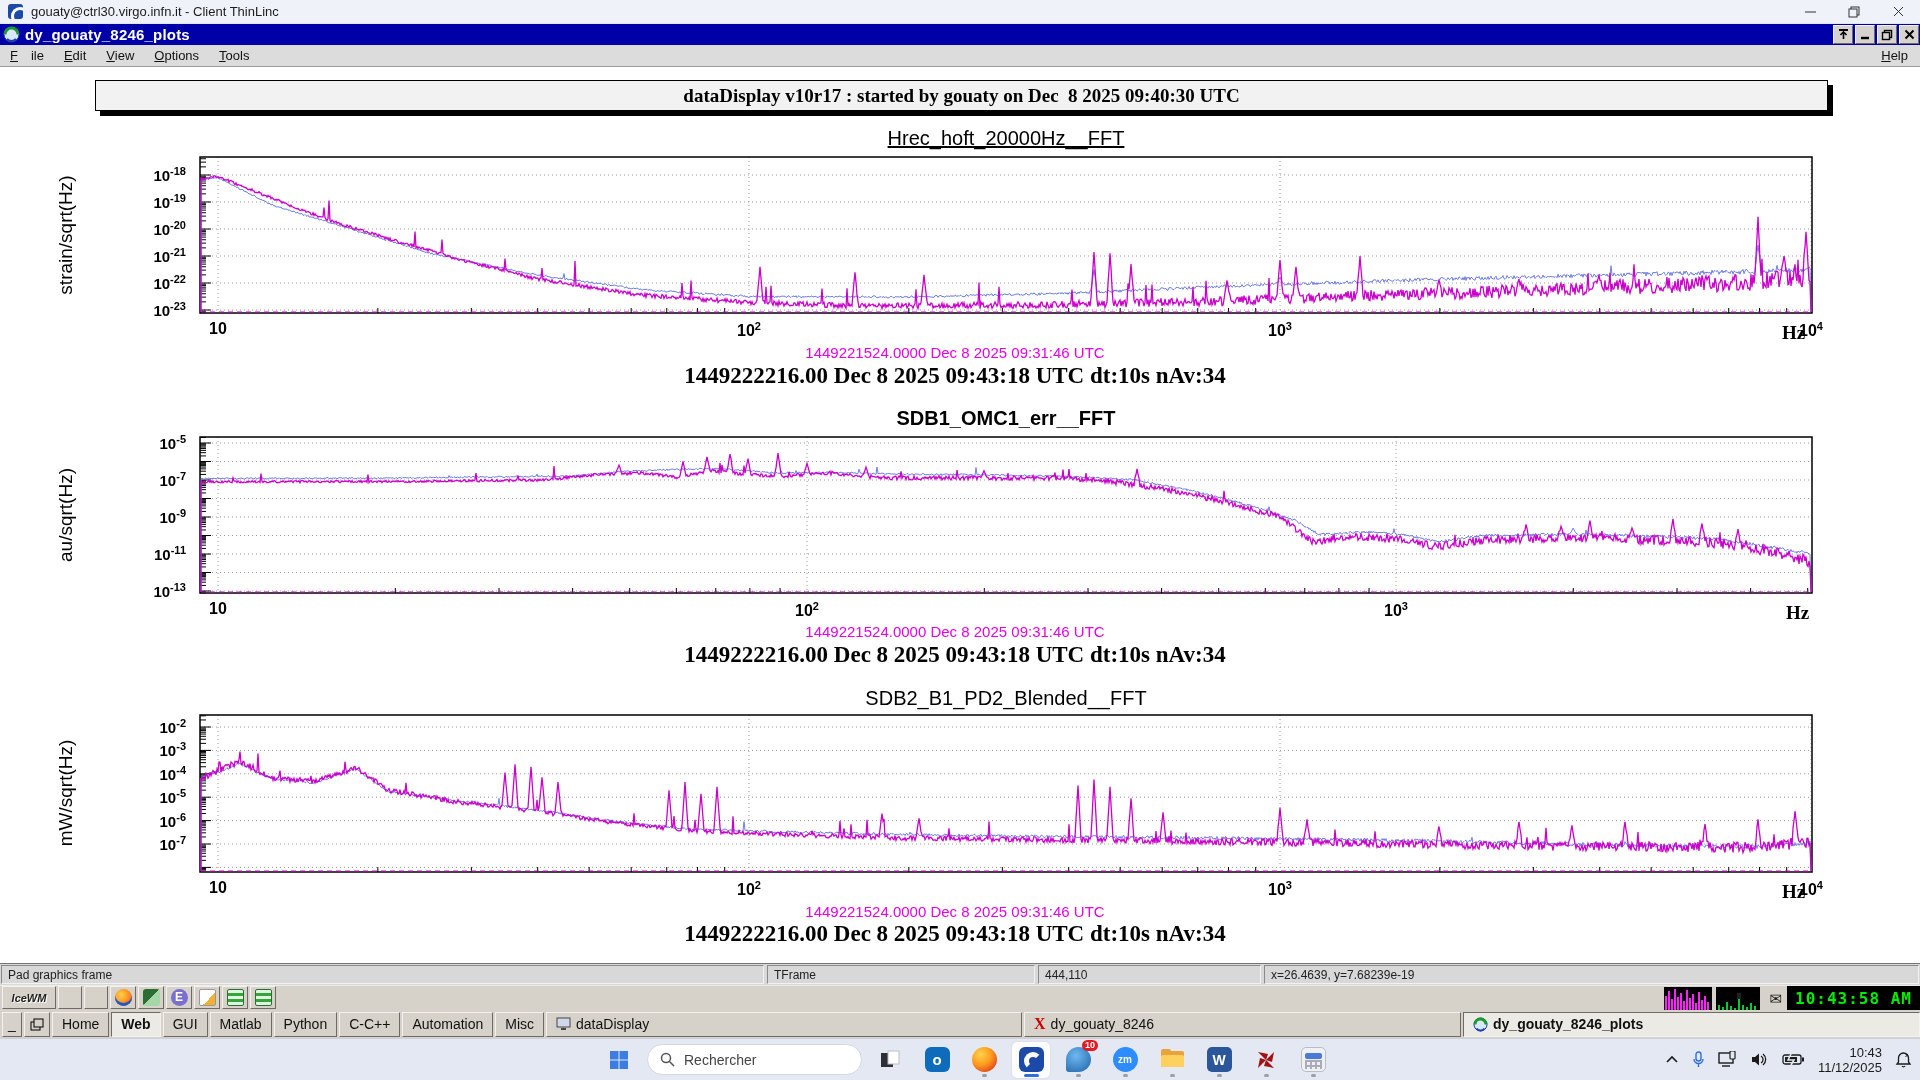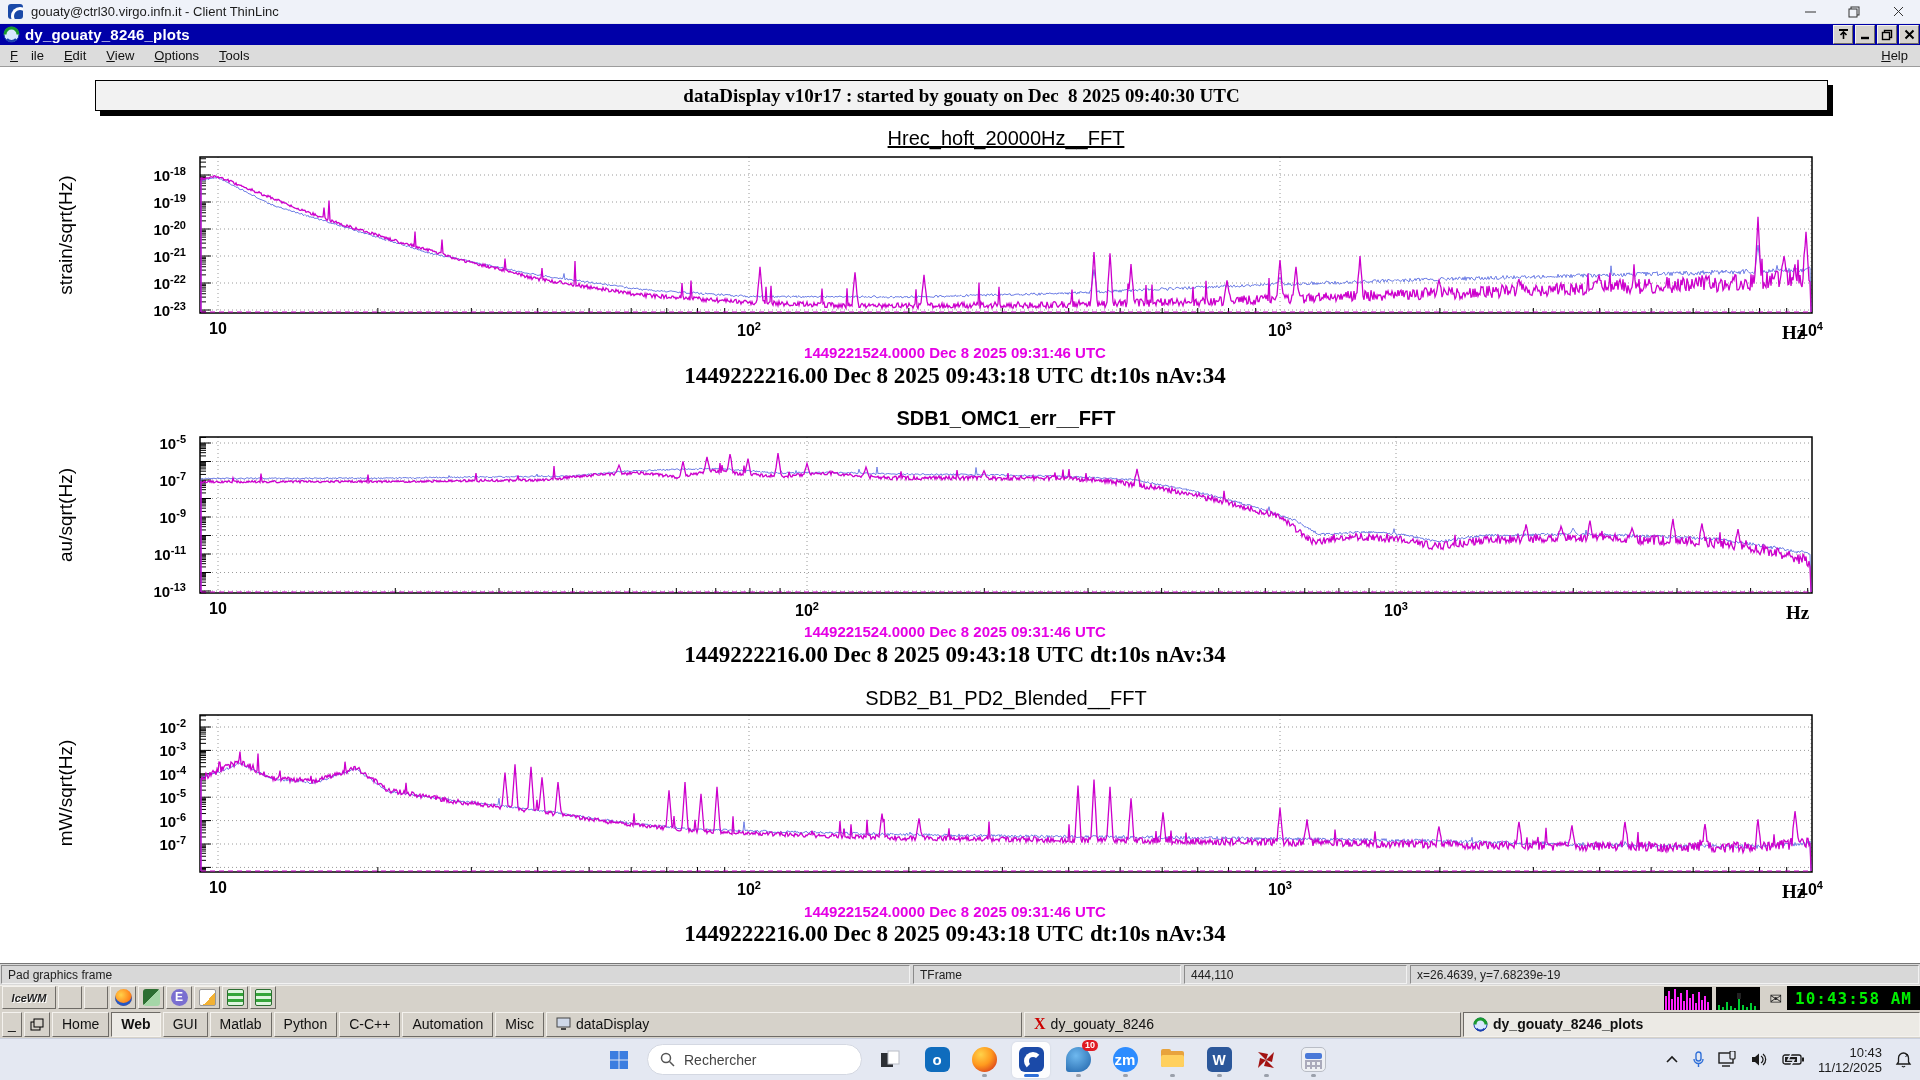--- a/index.html
+++ b/index.html
@@ -26,21 +26,21 @@
   .mn u { text-decoration:underline; }
   #menu-help { margin-left:auto; padding-right:12px;text-align:right; }
   .menu-item u, #menu-help u { text-decoration:underline; }
 
   
   #canvas { position:absolute; left:0; top:67px; width:1920px; height:896px; background:#fff; }
   #banner { position:absolute; left:95px; top:80px; width:1733px; height:31px; background:#f2f2f2; border:1px solid #000; box-shadow:5px 5px 0 #000; display:flex; align-items:center; justify-content:center; font-family:"Liberation Serif",serif; font-weight:bold; font-size:19px; white-space:pre; }
   #chart-layer { position:absolute; left:0; top:0; width:1920px; height:1080px; pointer-events:none; }
   .plot-title { position:absolute; width:600px; text-align:center; transform:translateX(-50%); font-size:20px; color:#000; }
   .ylab { position:absolute; transform:translate(-50%,-50%) rotate(-90deg); font-size:19px; white-space:nowrap; color:#000; }
-  .ts-magenta { position:absolute; left:0; width:1910px; text-align:center; color:#e500e5; font-weight:bold; font-size:15px; }
+  .ts-magenta { position:absolute; left:0; width:1910px; text-align:center; color:#e500e5; font-weight:normal; font-size:15px; }
   .ts-bold { position:absolute; left:0; width:1910px; text-align:center; color:#000; font-family:"Liberation Serif",serif; font-weight:bold; font-size:23px; }
   .tick-y { position:absolute; text-align:right; width:70px; font-weight:bold; font-size:15px; color:#000; }
   .tick-x { position:absolute; transform:translateX(-50%); font-weight:bold; font-size:16px; color:#000; }
   .tick-y sup,.tick-x sup { font-size:11px; }
   .hz-label { position:absolute; font-family:"Liberation Serif",serif; font-weight:bold; font-size:19px; color:#000; }
 
   
   #statusbar { position:absolute; left:0; top:963px; width:1920px; height:22px; background:#d8d8d8; display:flex; gap:3px; padding:1px 1px; border-top:1px solid #777; }
   .status-cell { border:1px solid; border-color:#8a8a8a #f2f2f2 #f2f2f2 #8a8a8a; font-size:12px; color:#222; display:flex; align-items:center; padding-left:6px; background:#d8d8d8; white-space:nowrap; overflow:hidden; }
 
@@ -467,21 +467,21 @@
         <line x1="200" y1="727" x2="211" y2="727" stroke="#000"></line>
         <line x1="200" y1="719.9558981014628" x2="206" y2="719.9558981014628" stroke="#000"></line>
         <line x1="200" y1="715.8353626395599" x2="206" y2="715.8353626395599" stroke="#000"></line>
         <line x1="201" y1="871" x2="1811" y2="871" stroke="#cc00cc" stroke-width="1.1" stroke-dasharray="5,4"></line>
         <path d="M201 871L201 778.0L202 777.0L203 777.3L204 776.6L205 776.3L206 776.8L207 774.9L208 775.4L209 773.9L210 775.1L211 774.0L212 773.2L213 774.1L214 773.0L215 773.5L216 772.1L217 772.9L218 771.6L219 772.7L220 772.4L221 770.8L222 770.5L223 770.0L224 770.7L225 769.9L226 768.6L227 767.6L228 769.4L229 768.8L230 767.4L231 766.9L232 767.2L233 765.4L234 766.5L235 766.0L236 764.4L237 763.7L238 762.9L239 762.4L240 764.0L241 764.2L242 763.9L243 764.9L244 765.1L245 765.8L246 767.5L247 767.1L248 766.4L249 767.8L250 767.6L251 769.1L252 770.3L253 769.0L254 769.9L255 770.5L256 770.4L257 772.4L258 773.0L259 772.0L260 772.5L261 772.6L262 774.8L263 774.0L264 776.2L265 775.5L266 775.0L267 775.8L268 777.7L269 777.5L270 777.7L271 778.5L272 778.6L273 778.9L274 779.9L275 779.0L276 778.7L277 779.5L278 780.2L279 779.7L280 779.7L281 780.2L282 778.7L283 780.4L284 780.9L285 780.6L286 779.4L287 781.1L288 779.5L289 780.4L290 779.5L291 779.8L292 781.6L293 780.5L294 780.2L295 780.8L296 781.5L297 781.0L298 782.2L299 781.0L300 780.5L301 780.9L302 781.1L303 782.0L304 781.3L305 782.7L306 782.5L307 781.5L308 782.0L309 783.0L310 783.9L311 783.1L312 781.9L313 782.9L314 783.2L315 782.5L316 782.9L317 781.1L318 781.0L319 780.4L320 782.0L321 781.6L322 779.3L323 779.4L324 779.5L325 778.9L326 779.7L327 779.8L328 778.7L329 778.3L330 777.3L331 777.7L332 775.9L333 777.4L334 775.9L335 775.0L336 775.9L337 774.5L338 774.2L339 774.5L340 774.4L341 774.0L342 774.4L343 773.6L344 772.5L345 771.9L346 773.4L347 773.2L348 771.8L349 771.4L350 771.1L351 769.9L352 769.6L353 770.1L354 768.7L355 769.5L356 770.1L357 768.9L358 769.9L359 770.8L360 771.2L361 773.7L362 773.1L363 773.6L364 775.2L365 776.5L366 775.3L367 775.9L368 778.1L369 777.1L370 777.9L371 778.7L372 780.2L373 781.7L374 780.7L375 782.3L376 783.8L377 783.9L378 783.9L379 784.7L380 785.5L381 787.4L382 787.3L383 788.6L384 788.5L385 790.0L386 789.2L387 789.7L388 791.2L389 792.3L390 792.3L391 792.3L392 792.2L393 793.0L394 791.0L395 792.5L396 792.8L397 792.3L398 793.4L399 792.4L400 792.1L401 793.3L402 793.7L403 792.7L404 793.4L405 794.1L406 794.4L407 792.7L408 793.8L409 795.0L410 795.1L411 795.1L412 793.9L413 795.6L414 795.2L415 795.4L416 794.9L417 794.5L418 796.6L419 796.2L420 796.6L421 796.7L422 797.1L423 797.0L424 795.4L425 796.9L426 795.9L427 796.6L428 797.1L429 796.1L430 797.9L431 798.1L432 797.2L433 796.7L434 798.7L435 798.0L436 798.9L437 797.7L438 797.3L439 797.5L440 798.5L441 799.7L442 797.7L443 798.7L444 798.7L445 799.2L446 798.9L447 799.4L448 798.4L449 800.7L450 799.2L451 800.3L452 800.3L453 800.7L454 800.7L455 800.3L456 801.7L457 801.6L458 801.5L459 801.9L460 800.5L461 801.9L462 801.2L463 801.6L464 801.0L465 802.8L466 802.2L467 801.2L468 801.3L469 802.0L470 802.6L471 801.8L472 802.3L473 801.7L474 801.8L475 802.0L476 804.0L477 802.4L478 804.2L479 803.2L480 804.3L481 802.9L482 803.6L483 803.5L484 803.9L485 803.5L486 803.4L487 805.1L488 804.8L489 804.3L490 805.0L491 804.6L492 803.7L493 804.7L494 805.5L495 804.3L496 804.5L497 805.2L498 804.7L499 798.3L500 806.5L501 806.3L502 806.4L503 805.2L504 806.2L505 806.3L506 805.3L507 807.5L508 807.1L509 805.7L510 807.9L511 806.9L512 807.8L513 807.9L514 807.7L515 806.7L516 808.2L517 806.8L518 807.4L519 806.8L520 809.2L521 808.3L522 809.6L523 807.7L524 808.8L525 808.3L526 809.0L527 808.0L528 809.2L529 810.1L530 809.2L531 809.6L532 808.9L533 810.6L534 809.6L535 810.8L536 809.3L537 810.6L538 810.0L539 810.9L540 811.4L541 810.3L542 811.5L543 810.7L544 810.5L545 811.7L546 811.9L547 811.5L548 811.8L549 812.9L550 810.9L551 811.7L552 812.1L553 811.6L554 811.6L555 812.5L556 813.0L557 812.1L558 812.2L559 814.0L560 812.5L561 814.3L562 813.2L563 813.9L564 814.8L565 814.1L566 813.6L567 814.4L568 815.1L569 815.9L570 814.0L571 815.4L572 816.0L573 816.6L574 815.4L575 815.4L576 815.6L577 816.9L578 816.6L579 816.1L580 815.3L581 815.8L582 817.0L583 815.8L584 817.4L585 817.2L586 818.4L587 818.2L588 816.7L589 816.8L590 817.5L591 817.6L592 819.2L593 818.1L594 819.3L595 819.8L596 819.3L597 818.8L598 818.3L599 819.6L600 820.1L601 820.6L602 820.7L603 819.6L604 820.5L605 820.4L606 821.4L607 819.2L608 819.5L609 820.0L610 820.5L611 820.7L612 820.3L613 820.3L614 822.1L615 822.3L616 821.9L617 822.1L618 822.9L619 821.2L620 821.9L621 821.1L622 822.2L623 821.4L624 823.3L625 822.6L626 821.5L627 823.2L628 823.4L629 823.3L630 822.2L631 823.4L632 823.2L633 824.1L634 823.5L635 824.8L636 824.5L637 823.8L638 823.8L639 823.1L640 824.6L641 824.3L642 824.6L643 823.7L644 824.4L645 824.1L646 824.3L647 824.3L648 824.3L649 825.9L650 824.5L651 824.9L652 826.1L653 826.2L654 825.7L655 826.3L656 826.5L657 826.1L658 826.3L659 826.9L660 825.0L661 825.8L662 827.2L663 825.6L664 826.1L665 825.3L666 826.3L667 827.9L668 826.4L669 828.1L670 826.7L671 826.5L672 826.9L673 827.5L674 828.6L675 827.4L676 826.7L677 828.3L678 828.8L679 828.2L680 829.0L681 828.6L682 827.0L683 828.7L684 827.4L685 828.7L686 829.7L687 828.9L688 828.7L689 827.8L690 829.1L691 830.1L692 830.4L693 828.9L694 830.2L695 829.6L696 829.0L697 829.1L698 828.8L699 829.4L700 828.8L701 829.1L702 829.0L703 830.2L704 830.0L705 830.8L706 829.9L707 829.1L708 829.1L709 829.8L710 830.3L711 829.3L712 830.9L713 829.2L714 829.3L715 830.7L716 829.0L717 830.0L718 829.7L719 829.0L720 831.1L721 830.2L722 831.1L723 829.3L724 829.2L725 829.1L726 829.3L727 829.6L728 830.7L729 830.2L730 830.0L731 829.7L732 830.4L733 831.6L734 829.8L735 830.3L736 831.3L737 830.7L738 831.4L739 829.8L740 831.0L741 830.6L742 831.6L743 830.9L744 821.7L745 830.4L746 830.4L747 830.1L748 830.3L749 831.3L750 830.0L751 830.7L752 830.6L753 830.9L754 832.1L755 830.7L756 832.2L757 830.2L758 831.0L759 832.2L760 832.4L761 830.7L762 831.2L763 830.7L764 830.0L765 830.6L766 830.2L767 832.2L768 832.2L769 831.8L770 831.4L771 832.6L772 831.6L773 832.7L774 832.6L775 832.0L776 832.7L777 832.9L778 831.6L779 832.9L780 832.0L781 831.4L782 833.0L783 832.2L784 832.8L785 832.2L786 833.1L787 830.8L788 831.1L789 831.5L790 831.7L791 832.3L792 830.9L793 832.0L794 832.1L795 830.8L796 832.2L797 832.0L798 831.9L799 833.1L800 833.0L801 832.4L802 833.0L803 833.3L804 832.1L805 832.2L806 831.1L807 832.0L808 833.2L809 833.3L810 831.9L811 831.4L812 831.8L813 832.3L814 831.8L815 831.3L816 832.5L817 833.2L818 832.3L819 833.0L820 831.9L821 831.7L822 833.3L823 832.5L824 833.8L825 833.6L826 832.0L827 833.1L828 832.3L829 833.2L830 831.7L831 832.9L832 832.1L833 834.2L834 834.2L835 833.3L836 832.5L837 832.0L838 832.9L839 832.3L840 833.4L841 832.0L842 832.6L843 833.9L844 828.9L845 832.7L846 832.7L847 832.0L848 834.3L849 834.1L850 834.7L851 834.6L852 834.6L853 832.2L854 832.7L855 832.4L856 833.1L857 832.2L858 833.2L859 834.5L860 834.9L861 833.3L862 834.5L863 834.2L864 833.8L865 834.3L866 833.9L867 833.3L868 835.1L869 832.8L870 835.0L871 833.8L872 834.9L873 832.9L874 832.5L875 834.7L876 833.7L877 834.8L878 833.7L879 834.1L880 835.1L881 834.8L882 833.1L883 833.5L884 834.9L885 834.3L886 833.6L887 834.8L888 833.3L889 835.6L890 833.6L891 833.2L892 834.3L893 833.4L894 834.4L895 835.0L896 834.0L897 834.8L898 834.8L899 834.9L900 833.5L901 834.1L902 835.4L903 834.4L904 833.9L905 835.7L906 833.8L907 833.3L908 835.4L909 834.4L910 832.1L911 834.1L912 833.4L913 835.1L914 835.3L915 834.6L916 834.7L917 833.4L918 833.5L919 835.4L920 835.2L921 835.3L922 836.1L923 835.5L924 833.7L925 834.5L926 834.1L927 834.0L928 836.0L929 833.6L930 835.5L931 834.2L932 835.1L933 835.3L934 835.4L935 834.2L936 835.7L937 834.9L938 834.7L939 835.2L940 836.4L941 836.4L942 835.7L943 836.2L944 834.3L945 834.0L946 834.8L947 834.2L948 836.0L949 835.3L950 836.3L951 834.5L952 836.6L953 835.0L954 835.9L955 835.1L956 836.2L957 836.3L958 836.1L959 833.9L960 836.4L961 835.7L962 835.0L963 836.5L964 835.4L965 836.1L966 836.2L967 834.4L968 834.4L969 836.3L970 836.0L971 835.1L972 835.4L973 835.3L974 834.3L975 834.4L976 835.6L977 837.0L978 835.4L979 835.9L980 834.7L981 834.2L982 836.7L983 835.8L984 835.2L985 835.3L986 835.8L987 835.6L988 834.4L989 835.7L990 836.7L991 835.3L992 834.5L993 836.5L994 834.7L995 836.0L996 836.2L997 834.9L998 835.5L999 834.4L1000 836.8L1001 834.6L1002 835.4L1003 837.0L1004 835.3L1005 835.1L1006 837.0L1007 836.3L1008 836.0L1009 835.7L1010 837.4L1011 835.9L1012 835.1L1013 836.4L1014 837.5L1015 835.1L1016 836.5L1017 836.8L1018 836.9L1019 837.1L1020 835.2L1021 835.3L1022 837.4L1023 836.4L1024 837.0L1025 836.3L1026 834.8L1027 836.9L1028 835.2L1029 837.5L1030 836.6L1031 835.4L1032 834.9L1033 836.1L1034 836.2L1035 834.8L1036 835.8L1037 835.6L1038 837.1L1039 836.8L1040 837.6L1041 835.4L1042 835.2L1043 836.2L1044 837.7L1045 837.7L1046 836.4L1047 835.2L1048 837.8L1049 835.6L1050 837.5L1051 836.4L1052 835.5L1053 836.7L1054 836.8L1055 836.3L1056 835.5L1057 835.8L1058 835.9L1059 837.1L1060 836.1L1061 836.0L1062 837.9L1063 837.9L1064 835.4L1065 835.2L1066 836.9L1067 837.7L1068 837.8L1069 835.0L1070 837.0L1071 836.5L1072 835.1L1073 837.5L1074 836.4L1075 835.8L1076 837.3L1077 837.4L1078 837.6L1079 837.1L1080 837.4L1081 836.4L1082 837.3L1083 837.8L1084 837.1L1085 837.1L1086 835.4L1087 837.4L1088 835.7L1089 838.2L1090 838.2L1091 837.4L1092 836.1L1093 836.0L1094 835.3L1095 836.2L1096 835.6L1097 837.3L1098 837.3L1099 837.2L1100 835.7L1101 836.8L1102 835.6L1103 837.6L1104 838.0L1105 836.3L1106 835.8L1107 835.7L1108 835.6L1109 837.3L1110 837.2L1111 835.9L1112 836.9L1113 836.9L1114 837.7L1115 836.9L1116 835.5L1117 838.3L1118 838.2L1119 836.4L1120 838.4L1121 836.4L1122 838.2L1123 835.8L1124 835.5L1125 838.4L1126 837.6L1127 837.9L1128 837.3L1129 838.4L1130 838.4L1131 836.0L1132 837.6L1133 835.7L1134 836.2L1135 837.4L1136 837.5L1137 837.5L1138 838.5L1139 838.2L1140 837.3L1141 837.8L1142 836.7L1143 837.2L1144 837.6L1145 838.1L1146 837.0L1147 836.1L1148 835.8L1149 838.3L1150 836.3L1151 837.1L1152 835.8L1153 838.6L1154 838.6L1155 838.9L1156 836.9L1157 837.9L1158 838.4L1159 835.9L1160 836.5L1161 838.4L1162 838.6L1163 838.8L1164 837.8L1165 838.4L1166 838.5L1167 836.7L1168 839.0L1169 837.3L1170 837.2L1171 838.1L1172 836.3L1173 838.3L1174 838.7L1175 838.3L1176 836.1L1177 836.0L1178 837.8L1179 837.8L1180 839.1L1181 836.3L1182 838.6L1183 839.1L1184 836.3L1185 837.6L1186 839.3L1187 837.7L1188 838.5L1189 836.2L1190 839.1L1191 838.7L1192 837.7L1193 837.5L1194 838.7L1195 837.1L1196 839.4L1197 837.9L1198 837.1L1199 839.2L1200 838.3L1201 837.3L1202 837.4L1203 839.1L1204 838.1L1205 836.6L1206 838.1L1207 837.1L1208 838.1L1209 836.5L1210 837.1L1211 836.7L1212 836.8L1213 839.0L1214 838.7L1215 838.4L1216 839.0L1217 836.4L1218 839.2L1219 839.3L1220 839.2L1221 839.6L1222 838.9L1223 836.8L1224 839.1L1225 837.0L1226 836.8L1227 838.1L1228 838.5L1229 838.6L1230 838.1L1231 839.4L1232 837.4L1233 836.9L1234 837.4L1235 837.0L1236 839.3L1237 839.1L1238 836.7L1239 837.2L1240 839.5L1241 837.7L1242 837.1L1243 837.1L1244 838.3L1245 839.9L1246 837.8L1247 837.5L1248 837.6L1249 839.0L1250 838.7L1251 837.5L1252 837.3L1253 839.8L1254 839.6L1255 837.7L1256 839.9L1257 837.4L1258 840.0L1259 837.4L1260 838.9L1261 837.7L1262 840.2L1263 838.1L1264 839.6L1265 837.6L1266 838.4L1267 838.5L1268 839.8L1269 838.0L1270 839.2L1271 837.2L1272 840.1L1273 838.9L1274 837.3L1275 838.5L1276 840.4L1277 838.6L1278 839.3L1279 837.9L1280 837.8L1281 837.8L1282 839.0L1283 840.4L1284 838.4L1285 839.7L1286 837.2L1287 838.7L1288 839.5L1289 837.5L1290 838.4L1291 838.8L1292 838.7L1293 840.6L1294 838.5L1295 839.7L1296 838.0L1297 840.4L1298 837.5L1299 839.6L1300 837.9L1301 838.9L1302 840.2L1303 837.8L1304 840.2L1305 838.1L1306 838.5L1307 839.8L1308 838.3L1309 837.9L1310 838.7L1311 837.7L1312 840.0L1313 840.2L1314 840.7L1315 837.8L1316 840.7L1317 840.7L1318 837.7L1319 840.5L1320 837.9L1321 839.1L1322 839.7L1323 837.9L1324 839.1L1325 838.3L1326 840.9L1327 840.2L1328 840.8L1329 839.9L1330 840.9L1331 838.4L1332 840.1L1333 838.6L1334 838.4L1335 839.5L1336 839.3L1337 838.5L1338 838.5L1339 840.5L1340 838.3L1341 839.6L1342 837.9L1343 839.6L1344 839.3L1345 839.5L1346 840.0L1347 841.2L1348 839.0L1349 838.2L1350 840.2L1351 839.7L1352 841.3L1353 838.9L1354 838.2L1355 839.0L1356 839.6L1357 839.1L1358 838.7L1359 839.1L1360 841.2L1361 838.5L1362 841.0L1363 841.3L1364 838.5L1365 838.3L1366 841.4L1367 838.2L1368 840.1L1369 840.6L1370 840.5L1371 838.7L1372 840.2L1373 840.1L1374 841.3L1375 841.1L1376 840.9L1377 839.2L1378 840.2L1379 839.5L1380 841.5L1381 839.8L1382 838.6L1383 840.3L1384 838.5L1385 840.8L1386 838.6L1387 841.7L1388 841.6L1389 840.6L1390 841.4L1391 841.4L1392 839.6L1393 841.3L1394 840.6L1395 841.7L1396 839.3L1397 841.1L1398 839.2L1399 841.3L1400 840.2L1401 840.7L1402 841.2L1403 839.8L1404 838.8L1405 841.9L1406 841.6L1407 840.8L1408 839.2L1409 841.1L1410 842.3L1411 842.1L1412 840.5L1413 841.6L1414 840.6L1415 839.1L1416 839.4L1417 839.1L1418 839.8L1419 840.3L1420 839.2L1421 842.3L1422 841.6L1423 839.5L1424 841.5L1425 839.3L1426 842.2L1427 840.8L1428 839.2L1429 840.7L1430 842.6L1431 842.1L1432 840.1L1433 839.3L1434 840.4L1435 839.7L1436 840.7L1437 841.1L1438 840.5L1439 841.1L1440 840.5L1441 841.0L1442 841.4L1443 842.8L1444 840.4L1445 841.5L1446 840.5L1447 839.7L1448 842.6L1449 841.0L1450 840.8L1451 839.6L1452 841.9L1453 841.9L1454 840.5L1455 843.1L1456 840.3L1457 842.7L1458 842.5L1459 843.4L1460 841.6L1461 840.4L1462 843.1L1463 842.4L1464 841.6L1465 840.6L1466 840.1L1467 843.3L1468 841.7L1469 840.5L1470 840.9L1471 840.8L1472 837.3L1473 843.7L1474 842.9L1475 842.4L1476 842.2L1477 841.9L1478 842.4L1479 840.5L1480 841.0L1481 840.8L1482 842.4L1483 843.9L1484 843.2L1485 841.7L1486 841.1L1487 841.5L1488 842.6L1489 841.5L1490 842.8L1491 842.0L1492 844.0L1493 844.3L1494 841.9L1495 842.2L1496 842.6L1497 843.8L1498 841.1L1499 842.8L1500 841.0L1501 841.9L1502 843.1L1503 842.6L1504 841.0L1505 842.1L1506 842.3L1507 841.8L1508 841.4L1509 844.1L1510 843.5L1511 842.9L1512 844.1L1513 842.9L1514 842.7L1515 843.1L1516 843.7L1517 843.7L1518 843.0L1519 844.2L1520 842.5L1521 844.2L1522 844.3L1523 844.4L1524 844.3L1525 844.0L1526 843.4L1527 844.1L1528 843.4L1529 843.3L1530 843.3L1531 843.9L1532 844.3L1533 844.6L1534 844.7L1535 841.7L1536 843.2L1537 842.7L1538 842.0L1539 841.8L1540 842.3L1541 842.8L1542 844.2L1543 841.5L1544 844.1L1545 841.6L1546 845.1L1547 844.3L1548 844.4L1549 843.5L1550 843.9L1551 843.4L1552 843.3L1553 843.5L1554 843.0L1555 844.7L1556 843.5L1557 843.4L1558 843.9L1559 845.8L1560 845.7L1561 844.7L1562 844.7L1563 843.0L1564 844.9L1565 843.2L1566 842.7L1567 842.1L1568 843.5L1569 845.9L1570 845.2L1571 844.9L1572 845.5L1573 845.3L1574 843.7L1575 843.4L1576 844.6L1577 845.0L1578 844.2L1579 843.1L1580 846.0L1581 843.7L1582 845.3L1583 842.4L1584 845.7L1585 845.5L1586 846.1L1587 845.3L1588 844.3L1589 845.3L1590 844.9L1591 846.2L1592 845.5L1593 842.9L1594 843.5L1595 846.6L1596 846.6L1597 842.7L1598 846.6L1599 842.7L1600 845.8L1601 845.2L1602 844.1L1603 842.8L1604 844.7L1605 846.8L1606 845.6L1607 846.1L1608 844.2L1609 845.7L1610 843.2L1611 844.3L1612 844.1L1613 846.0L1614 844.7L1615 845.3L1616 843.2L1617 843.3L1618 847.0L1619 844.3L1620 846.5L1621 843.6L1622 847.2L1623 845.5L1624 845.1L1625 841.6L1626 843.6L1627 844.1L1628 847.1L1629 844.7L1630 844.5L1631 847.2L1632 844.2L1633 847.3L1634 844.5L1635 845.9L1636 845.7L1637 847.1L1638 844.9L1639 847.2L1640 845.5L1641 846.6L1642 847.1L1643 846.2L1644 844.7L1645 844.5L1646 846.8L1647 843.7L1648 844.6L1649 846.4L1650 844.4L1651 847.9L1652 844.9L1653 844.3L1654 844.2L1655 846.7L1656 847.1L1657 846.5L1658 845.3L1659 845.9L1660 846.0L1661 844.7L1662 845.5L1663 847.8L1664 845.2L1665 844.8L1666 847.1L1667 846.8L1668 844.5L1669 844.8L1670 847.7L1671 847.8L1672 847.1L1673 845.3L1674 847.0L1675 844.3L1676 847.6L1677 847.2L1678 845.4L1679 845.1L1680 848.1L1681 845.9L1682 847.3L1683 846.9L1684 845.0L1685 846.7L1686 844.6L1687 846.6L1688 846.4L1689 844.9L1690 844.8L1691 844.8L1692 844.7L1693 846.8L1694 845.3L1695 847.0L1696 846.5L1697 847.7L1698 845.3L1699 845.7L1700 846.5L1701 845.0L1702 844.6L1703 845.5L1704 846.7L1705 847.3L1706 844.7L1707 845.7L1708 845.1L1709 846.4L1710 846.0L1711 847.0L1712 846.1L1713 844.2L1714 846.4L1715 845.1L1716 845.2L1717 846.8L1718 847.0L1719 846.5L1720 848.0L1721 845.5L1722 845.1L1723 845.9L1724 847.4L1725 847.2L1726 845.7L1727 846.5L1728 845.7L1729 846.2L1730 847.9L1731 844.9L1732 848.0L1733 845.3L1734 845.4L1735 846.6L1736 847.5L1737 848.2L1738 846.2L1739 845.4L1740 845.3L1741 845.4L1742 844.4L1743 847.5L1744 848.3L1745 847.3L1746 848.2L1747 844.1L1748 846.5L1749 844.2L1750 845.6L1751 846.8L1752 844.5L1753 845.9L1754 846.1L1755 846.7L1756 845.0L1757 848.5L1758 844.8L1759 846.4L1760 846.9L1761 847.6L1762 845.7L1763 845.1L1764 844.6L1765 847.2L1766 844.8L1767 846.4L1768 845.1L1769 844.7L1770 846.1L1771 847.6L1772 846.3L1773 844.5L1774 844.9L1775 844.9L1776 845.8L1777 844.1L1778 843.4L1779 846.4L1780 844.4L1781 843.6L1782 845.5L1783 846.3L1784 846.1L1785 843.4L1786 843.8L1787 843.3L1788 843.8L1789 844.1L1790 844.7L1791 842.4L1792 844.2L1793 843.6L1794 846.1L1795 842.5L1796 845.5L1797 844.8L1798 843.4L1799 845.4L1800 843.4L1801 842.8L1802 845.2L1803 842.9L1804 842.1L1805 844.5L1806 844.3L1807 840.8L1808 843.8L1809 844.5L1810 840.9L1811 871" fill="none" stroke="#6f7fe6" stroke-width="1"></path>
         <path d="M201 871L201 781.0L202 777.1L203 779.0L204 778.1L205 779.1L206 773.2L207 774.5L208 778.1L209 776.5L210 772.1L211 775.6L212 772.3L213 770.5L214 772.4L215 771.6L216 774.7L217 769.0L218 771.9L219 762.0L220 762.2L221 772.3L222 766.5L223 769.8L224 766.5L225 765.4L226 764.5L227 765.3L228 764.5L229 764.8L230 768.5L231 762.0L232 762.9L233 764.2L234 766.6L235 761.4L236 761.9L237 761.4L238 763.4L239 759.3L240 751.6L241 763.2L242 765.0L243 761.4L244 761.7L245 766.3L246 766.4L247 766.1L248 764.7L249 767.6L250 763.6L251 769.8L252 768.0L253 765.0L254 769.6L255 771.5L256 772.4L257 770.9L258 753.6L259 772.5L260 774.5L261 773.5L262 774.0L263 775.0L264 771.6L265 776.3L266 776.8L267 775.9L268 776.4L269 776.7L270 777.6L271 777.3L272 776.4L273 780.2L274 776.4L275 780.5L276 780.0L277 778.1L278 777.9L279 775.8L280 770.6L281 780.7L282 778.9L283 777.6L284 778.9L285 777.2L286 778.2L287 779.2L288 777.2L289 777.6L290 781.9L291 778.4L292 779.1L293 780.6L294 778.2L295 782.1L296 782.0L297 778.8L298 781.0L299 779.1L300 777.7L301 780.4L302 779.6L303 781.5L304 779.7L305 779.0L306 779.0L307 780.3L308 778.7L309 780.5L310 780.4L311 775.8L312 783.9L313 779.9L314 780.1L315 782.7L316 779.2L317 782.1L318 781.4L319 781.4L320 778.6L321 778.8L322 776.9L323 779.6L324 778.5L325 776.0L326 775.8L327 777.7L328 775.1L329 776.6L330 774.5L331 778.0L332 777.0L333 774.9L334 775.1L335 773.0L336 775.2L337 772.6L338 774.6L339 772.9L340 773.3L341 775.1L342 774.0L343 771.1L344 773.3L345 761.7L346 770.2L347 773.1L348 770.6L349 770.8L350 768.8L351 767.5L352 768.9L353 770.1L354 766.5L355 766.4L356 769.7L357 769.0L358 768.4L359 767.6L360 769.8L361 772.9L362 773.3L363 773.5L364 773.4L365 772.6L366 774.1L367 776.7L368 778.1L369 776.8L370 778.2L371 777.6L372 778.4L373 777.9L374 782.0L375 778.8L376 779.3L377 780.6L378 784.5L379 784.2L380 783.5L381 783.7L382 784.6L383 787.1L384 785.9L385 788.8L386 791.1L387 791.1L388 790.2L389 788.6L390 791.1L391 793.1L392 791.5L393 791.0L394 789.2L395 790.6L396 789.5L397 790.9L398 794.3L399 793.6L400 789.7L401 794.6L402 794.1L403 793.6L404 790.8L405 793.1L406 782.7L407 793.2L408 792.3L409 794.6L410 796.0L411 794.7L412 791.9L413 792.4L414 793.4L415 795.8L416 794.9L417 797.2L418 796.0L419 795.3L420 794.1L421 797.9L422 795.3L423 794.1L424 796.0L425 796.3L426 795.0L427 796.8L428 797.1L429 795.6L430 797.2L431 798.6L432 796.6L433 796.3L434 795.9L435 795.8L436 799.9L437 796.1L438 798.1L439 797.4L440 798.6L441 801.4L442 801.3L443 797.1L444 801.6L445 797.5L446 798.6L447 802.0L448 799.7L449 802.7L450 802.3L451 801.7L452 802.4L453 803.6L454 800.6L455 801.9L456 803.4L457 801.9L458 799.6L459 801.5L460 801.9L461 802.8L462 804.5L463 804.8L464 802.2L465 802.7L466 804.0L467 803.1L468 805.0L469 803.5L470 802.7L471 803.9L472 801.4L473 803.9L474 803.6L475 801.7L476 804.3L477 805.0L478 802.4L479 804.8L480 803.8L481 806.1L482 805.3L483 806.6L484 805.1L485 803.2L486 804.9L487 804.2L488 807.0L489 806.9L490 805.9L491 804.6L492 806.3L493 807.2L494 804.2L495 805.8L496 807.0L497 806.6L498 806.7L499 807.3L500 809.0L501 806.3L502 805.1L503 794.6L504 783.0L505 772.6L506 784.2L507 794.3L508 805.9L509 806.1L510 807.0L511 806.6L512 805.3L513 792.1L514 778.2L515 764.4L516 778.4L517 793.2L518 807.2L519 810.1L520 808.3L521 808.7L522 810.3L523 810.4L524 811.8L525 810.3L526 809.5L527 808.5L528 807.7L529 793.3L530 779.9L531 766.8L532 780.7L533 794.7L534 810.1L535 810.7L536 809.3L537 799.8L538 810.5L539 807.5L540 798.0L541 787.9L542 777.3L543 787.6L544 798.5L545 811.6L546 813.7L547 812.7L548 813.9L549 811.3L550 812.5L551 811.3L552 812.8L553 815.7L554 814.5L555 812.7L556 802.9L557 792.0L558 782.0L559 791.8L560 802.2L561 810.8L562 812.9L563 816.0L564 813.9L565 815.4L566 815.7L567 815.6L568 814.4L569 815.3L570 815.7L571 816.4L572 815.4L573 814.9L574 815.0L575 816.3L576 817.8L577 815.7L578 816.2L579 816.2L580 819.4L581 819.0L582 819.3L583 816.7L584 817.3L585 820.0L586 818.1L587 817.9L588 819.1L589 820.8L590 818.2L591 819.7L592 819.8L593 819.8L594 821.3L595 818.1L596 818.8L597 819.0L598 818.3L599 820.8L600 820.9L601 820.6L602 820.3L603 820.6L604 821.8L605 820.0L606 822.6L607 822.3L608 823.7L609 822.9L610 821.1L611 823.0L612 820.7L613 822.5L614 822.4L615 822.2L616 823.1L617 821.6L618 823.2L619 822.7L620 822.0L621 822.1L622 823.4L623 822.5L624 823.6L625 824.8L626 823.0L627 825.7L628 825.5L629 825.1L630 826.1L631 823.2L632 823.8L633 825.9L634 813.2L635 824.4L636 823.6L637 824.5L638 823.4L639 824.3L640 826.4L641 825.3L642 824.0L643 826.5L644 824.4L645 826.2L646 827.1L647 827.8L648 825.7L649 825.3L650 827.6L651 827.0L652 825.6L653 826.0L654 826.7L655 825.0L656 825.4L657 828.8L658 827.7L659 825.5L660 827.4L661 829.1L662 826.5L663 829.6L664 827.3L665 826.3L666 826.5L667 815.1L668 802.2L669 790.2L670 802.2L671 814.1L672 827.6L673 826.9L674 816.1L675 827.9L676 829.1L677 830.3L678 830.6L679 830.9L680 830.9L681 830.4L682 825.7L683 811.9L684 797.2L685 782.0L686 797.6L687 813.1L688 826.8L689 831.7L690 829.0L691 831.1L692 831.9L693 830.5L694 830.9L695 819.9L696 829.1L697 832.5L698 828.4L699 816.2L700 805.4L701 793.7L702 805.3L703 818.0L704 830.4L705 831.5L706 829.5L707 833.3L708 831.1L709 831.7L710 829.9L711 832.1L712 833.2L713 833.3L714 829.5L715 815.1L716 801.3L717 786.7L718 800.2L719 813.8L720 827.3L721 833.5L722 832.1L723 833.4L724 831.5L725 833.0L726 832.0L727 833.0L728 831.3L729 832.3L730 833.6L731 833.6L732 834.4L733 816.3L734 833.4L735 833.4L736 834.0L737 833.2L738 833.5L739 830.8L740 832.7L741 832.8L742 832.9L743 831.4L744 834.6L745 834.6L746 833.0L747 834.1L748 832.0L749 832.9L750 834.4L751 833.6L752 832.5L753 834.3L754 832.9L755 834.2L756 831.5L757 833.0L758 833.1L759 835.0L760 833.1L761 835.4L762 835.4L763 833.1L764 833.3L765 833.9L766 833.2L767 832.2L768 834.9L769 833.3L770 832.4L771 831.8L772 832.5L773 835.9L774 835.2L775 833.7L776 834.0L777 832.8L778 832.7L779 832.7L780 835.3L781 832.2L782 834.3L783 835.4L784 835.2L785 836.5L786 832.9L787 832.4L788 836.2L789 835.1L790 833.2L791 833.9L792 835.3L793 835.1L794 836.5L795 833.4L796 834.7L797 834.3L798 836.3L799 835.5L800 834.4L801 833.0L802 834.5L803 835.9L804 837.0L805 836.9L806 835.2L807 835.7L808 834.4L809 833.5L810 834.3L811 834.7L812 830.7L813 834.5L814 833.3L815 835.5L816 837.6L817 835.8L818 835.5L819 834.2L820 836.1L821 835.3L822 836.0L823 835.4L824 835.5L825 835.4L826 837.3L827 837.5L828 838.0L829 837.6L830 836.3L831 836.4L832 833.8L833 834.3L834 836.0L835 835.2L836 834.8L837 837.2L838 837.8L839 834.1L840 821.0L841 834.8L842 838.0L843 835.5L844 828.5L845 836.9L846 836.9L847 837.8L848 836.4L849 838.3L850 838.6L851 824.3L852 836.8L853 838.1L854 837.3L855 838.6L856 834.9L857 835.7L858 835.0L859 837.7L860 836.5L861 835.7L862 837.9L863 838.7L864 835.2L865 836.8L866 837.0L867 819.7L868 834.7L869 835.4L870 835.1L871 839.2L872 838.0L873 836.7L874 837.3L875 838.9L876 835.0L877 835.0L878 836.3L879 837.0L880 829.6L881 821.0L882 813.6L883 821.1L884 819.0L885 836.8L886 836.2L887 835.3L888 838.1L889 838.2L890 839.6L891 837.4L892 837.0L893 839.1L894 839.7L895 835.6L896 840.2L897 837.7L898 837.2L899 836.6L900 838.3L901 840.0L902 840.1L903 838.7L904 839.6L905 837.8L906 840.5L907 838.8L908 838.4L909 838.5L910 836.3L911 835.9L912 839.9L913 836.5L914 837.6L915 840.3L916 837.3L917 830.8L918 824.3L919 818.3L920 824.8L921 831.9L922 834.8L923 836.5L924 835.9L925 839.6L926 837.7L927 836.1L928 836.6L929 839.0L930 837.1L931 837.6L932 838.4L933 840.1L934 840.2L935 839.7L936 840.6L937 840.6L938 837.6L939 838.4L940 836.1L941 836.8L942 839.8L943 840.6L944 837.0L945 836.1L946 840.5L947 836.2L948 836.4L949 828.4L950 840.3L951 836.8L952 838.5L953 839.5L954 837.3L955 840.2L956 839.4L957 839.5L958 839.4L959 836.9L960 841.2L961 838.5L962 837.4L963 839.2L964 837.7L965 838.7L966 836.4L967 839.9L968 837.0L969 840.6L970 840.3L971 839.9L972 839.6L973 839.9L974 837.3L975 838.6L976 840.8L977 839.4L978 837.7L979 839.6L980 837.0L981 839.9L982 841.0L983 840.0L984 839.8L985 838.6L986 838.0L987 836.7L988 839.4L989 821.6L990 838.1L991 838.4L992 841.5L993 838.1L994 840.9L995 840.1L996 839.1L997 839.8L998 839.2L999 841.1L1000 838.3L1001 837.7L1002 837.0L1003 837.4L1004 838.1L1005 837.5L1006 840.5L1007 837.1L1008 837.5L1009 841.8L1010 841.6L1011 841.5L1012 838.6L1013 841.3L1014 837.7L1015 838.2L1016 837.5L1017 840.6L1018 839.4L1019 838.6L1020 841.5L1021 838.2L1022 837.7L1023 836.8L1024 839.2L1025 838.6L1026 842.1L1027 838.3L1028 841.0L1029 837.7L1030 840.3L1031 840.8L1032 841.5L1033 840.0L1034 836.9L1035 836.8L1036 837.6L1037 841.9L1038 838.6L1039 840.8L1040 839.6L1041 839.6L1042 838.9L1043 841.5L1044 842.4L1045 840.2L1046 839.0L1047 841.9L1048 837.2L1049 841.3L1050 842.3L1051 838.2L1052 841.2L1053 838.6L1054 841.8L1055 840.5L1056 840.9L1057 840.8L1058 840.8L1059 840.9L1060 841.9L1061 838.8L1062 837.9L1063 842.7L1064 841.4L1065 838.6L1066 842.5L1067 841.2L1068 841.4L1069 824.3L1070 842.0L1071 841.7L1072 842.6L1073 838.9L1074 842.8L1075 837.6L1076 819.1L1077 802.7L1078 785.5L1079 802.6L1080 820.8L1081 839.3L1082 842.5L1083 837.4L1084 838.6L1085 842.0L1086 838.8L1087 839.2L1088 842.8L1089 837.7L1090 838.9L1091 836.4L1092 818.3L1093 798.6L1094 779.6L1095 798.5L1096 816.4L1097 836.3L1098 841.3L1099 839.1L1100 840.8L1101 837.4L1102 842.1L1103 839.0L1104 838.5L1105 840.8L1106 838.7L1107 835.1L1108 819.5L1109 804.1L1110 786.7L1111 804.2L1112 820.7L1113 838.1L1114 840.9L1115 842.6L1116 839.1L1117 842.5L1118 838.9L1119 839.8L1120 839.5L1121 841.7L1122 839.2L1123 841.0L1124 839.2L1125 842.5L1126 842.8L1127 837.6L1128 839.1L1129 824.0L1130 811.7L1131 798.4L1132 810.8L1133 826.5L1134 840.3L1135 841.5L1136 838.6L1137 843.2L1138 839.3L1139 839.9L1140 837.9L1141 838.1L1142 838.2L1143 843.1L1144 842.9L1145 840.3L1146 842.7L1147 842.2L1148 840.0L1149 841.5L1150 843.6L1151 841.2L1152 839.4L1153 842.5L1154 838.1L1155 843.1L1156 831.1L1157 843.2L1158 838.7L1159 841.9L1160 841.2L1161 830.6L1162 821.8L1163 812.4L1164 821.4L1165 831.5L1166 842.1L1167 838.3L1168 842.7L1169 836.0L1170 842.6L1171 830.6L1172 843.9L1173 841.9L1174 842.1L1175 843.1L1176 839.2L1177 839.6L1178 843.1L1179 840.1L1180 840.2L1181 842.9L1182 841.3L1183 843.6L1184 842.8L1185 843.4L1186 832.6L1187 843.5L1188 841.3L1189 842.7L1190 844.0L1191 839.4L1192 843.8L1193 838.5L1194 843.8L1195 843.9L1196 838.4L1197 841.6L1198 838.9L1199 843.4L1200 843.8L1201 840.4L1202 843.9L1203 840.6L1204 842.4L1205 840.2L1206 843.9L1207 842.2L1208 840.7L1209 842.9L1210 839.2L1211 842.1L1212 841.1L1213 844.5L1214 843.7L1215 840.8L1216 844.8L1217 839.9L1218 840.0L1219 844.6L1220 844.8L1221 843.1L1222 838.4L1223 840.9L1224 844.4L1225 844.8L1226 838.7L1227 841.1L1228 842.5L1229 842.3L1230 844.8L1231 839.4L1232 838.5L1233 844.8L1234 843.7L1235 843.5L1236 841.6L1237 840.6L1238 841.2L1239 838.5L1240 841.4L1241 842.2L1242 843.2L1243 842.6L1244 843.9L1245 843.7L1246 842.8L1247 843.4L1248 838.8L1249 842.0L1250 840.9L1251 838.9L1252 845.2L1253 841.2L1254 840.9L1255 839.8L1256 840.9L1257 841.2L1258 844.9L1259 842.7L1260 841.7L1261 845.5L1262 839.1L1263 839.8L1264 838.9L1265 844.8L1266 844.3L1267 839.5L1268 841.3L1269 839.3L1270 839.7L1271 844.7L1272 845.4L1273 838.7L1274 843.6L1275 839.8L1276 839.1L1277 841.5L1278 827.6L1279 819.1L1280 807.7L1281 818.2L1282 829.2L1283 838.6L1284 845.4L1285 843.5L1286 841.9L1287 839.9L1288 839.6L1289 844.8L1290 842.5L1291 844.8L1292 845.8L1293 840.5L1294 842.5L1295 845.9L1296 846.0L1297 843.2L1298 844.5L1299 840.0L1300 839.7L1301 845.5L1302 841.8L1303 844.6L1304 837.9L1305 832.5L1306 827.3L1307 819.4L1308 827.3L1309 832.9L1310 838.9L1311 839.4L1312 839.2L1313 846.0L1314 840.3L1315 842.6L1316 839.3L1317 842.2L1318 839.3L1319 843.2L1320 842.0L1321 844.6L1322 840.9L1323 843.6L1324 841.5L1325 840.6L1326 843.2L1327 840.6L1328 843.0L1329 841.0L1330 842.7L1331 843.6L1332 844.9L1333 845.4L1334 844.7L1335 829.6L1336 840.3L1337 846.2L1338 839.9L1339 839.6L1340 841.1L1341 840.2L1342 842.0L1343 846.4L1344 845.3L1345 844.1L1346 840.7L1347 844.8L1348 839.7L1349 846.7L1350 842.4L1351 846.1L1352 846.0L1353 843.5L1354 839.6L1355 844.3L1356 840.7L1357 845.0L1358 845.6L1359 845.4L1360 843.9L1361 844.7L1362 840.8L1363 842.5L1364 840.2L1365 844.3L1366 839.7L1367 846.0L1368 844.5L1369 846.6L1370 840.2L1371 843.5L1372 843.0L1373 845.8L1374 841.6L1375 831.3L1376 841.4L1377 847.4L1378 846.1L1379 847.3L1380 847.4L1381 845.3L1382 840.8L1383 847.0L1384 843.8L1385 845.2L1386 847.1L1387 845.5L1388 842.8L1389 842.3L1390 847.5L1391 845.4L1392 842.2L1393 842.0L1394 842.8L1395 846.2L1396 841.5L1397 843.0L1398 843.1L1399 846.2L1400 842.2L1401 841.5L1402 840.6L1403 847.5L1404 841.1L1405 841.7L1406 843.6L1407 844.5L1408 841.6L1409 847.2L1410 841.8L1411 842.9L1412 840.1L1413 842.8L1414 846.9L1415 846.9L1416 841.8L1417 843.8L1418 843.7L1419 841.4L1420 842.4L1421 842.7L1422 840.2L1423 847.7L1424 847.2L1425 842.4L1426 843.9L1427 843.0L1428 848.1L1429 846.8L1430 846.6L1431 841.3L1432 841.6L1433 844.7L1434 843.6L1435 845.0L1436 846.6L1437 838.4L1438 831.2L1439 826.5L1440 832.6L1441 837.2L1442 846.5L1443 843.9L1444 846.3L1445 842.2L1446 842.4L1447 843.6L1448 840.8L1449 844.8L1450 841.6L1451 846.1L1452 846.0L1453 841.9L1454 841.2L1455 841.7L1456 845.1L1457 841.4L1458 845.7L1459 843.4L1460 844.7L1461 845.0L1462 843.7L1463 847.4L1464 846.1L1465 848.9L1466 846.3L1467 843.0L1468 848.6L1469 846.8L1470 848.3L1471 846.3L1472 842.9L1473 849.0L1474 846.6L1475 848.2L1476 843.1L1477 845.1L1478 848.2L1479 849.0L1480 842.7L1481 842.2L1482 845.4L1483 844.8L1484 841.4L1485 842.4L1486 842.0L1487 846.0L1488 849.0L1489 843.0L1490 842.3L1491 844.9L1492 846.7L1493 843.5L1494 848.5L1495 847.5L1496 844.5L1497 846.6L1498 848.5L1499 849.1L1500 843.3L1501 844.7L1502 842.1L1503 846.7L1504 845.7L1505 842.8L1506 841.6L1507 846.9L1508 848.8L1509 843.6L1510 844.9L1511 844.6L1512 845.6L1513 846.1L1514 847.8L1515 841.3L1516 843.6L1517 838.8L1518 828.0L1519 821.8L1520 829.0L1521 834.6L1522 846.3L1523 847.3L1524 848.0L1525 848.8L1526 844.2L1527 837.3L1528 849.5L1529 848.0L1530 844.3L1531 847.3L1532 847.8L1533 841.3L1534 843.6L1535 841.5L1536 844.2L1537 841.4L1538 837.0L1539 849.7L1540 843.0L1541 842.3L1542 849.7L1543 844.8L1544 848.4L1545 841.6L1546 827.8L1547 842.2L1548 843.7L1549 845.1L1550 844.4L1551 845.6L1552 845.5L1553 850.5L1554 844.2L1555 843.7L1556 844.5L1557 846.0L1558 843.1L1559 844.6L1560 842.5L1561 845.2L1562 842.8L1563 845.0L1564 844.1L1565 842.0L1566 845.5L1567 845.4L1568 846.1L1569 841.1L1570 838.4L1571 830.5L1572 825.3L1573 833.0L1574 838.1L1575 843.9L1576 848.2L1577 845.1L1578 846.6L1579 846.7L1580 850.2L1581 848.6L1582 844.9L1583 850.2L1584 847.7L1585 845.9L1586 850.7L1587 848.5L1588 843.4L1589 845.8L1590 847.0L1591 843.6L1592 843.6L1593 846.6L1594 849.9L1595 842.8L1596 841.9L1597 847.7L1598 842.6L1599 850.4L1600 842.8L1601 845.9L1602 847.9L1603 842.4L1604 844.7L1605 847.7L1606 847.4L1607 845.3L1608 842.3L1609 849.0L1610 843.1L1611 845.5L1612 847.3L1613 848.1L1614 847.8L1615 845.0L1616 850.4L1617 849.0L1618 845.0L1619 845.1L1620 843.9L1621 841.7L1622 847.1L1623 839.5L1624 828.2L1625 821.8L1626 829.8L1627 834.3L1628 844.0L1629 848.2L1630 845.5L1631 850.3L1632 842.9L1633 844.7L1634 847.9L1635 849.6L1636 850.3L1637 844.3L1638 832.1L1639 850.6L1640 842.3L1641 846.5L1642 842.0L1643 847.8L1644 846.0L1645 843.7L1646 850.8L1647 850.8L1648 848.6L1649 841.9L1650 842.6L1651 848.9L1652 843.3L1653 846.7L1654 845.9L1655 843.3L1656 844.6L1657 844.5L1658 850.7L1659 849.8L1660 850.8L1661 844.2L1662 851.5L1663 851.1L1664 843.8L1665 849.7L1666 851.6L1667 845.0L1668 850.9L1669 848.6L1670 844.0L1671 847.9L1672 848.4L1673 850.7L1674 846.1L1675 843.7L1676 842.8L1677 849.8L1678 846.1L1679 845.2L1680 846.1L1681 845.1L1682 850.4L1683 850.0L1684 845.8L1685 849.8L1686 849.8L1687 845.4L1688 851.9L1689 843.3L1690 843.2L1691 845.4L1692 848.9L1693 843.3L1694 850.2L1695 843.3L1696 844.4L1697 849.5L1698 842.2L1699 850.8L1700 839.7L1701 845.3L1702 841.4L1703 841.3L1704 830.1L1705 824.1L1706 830.9L1707 841.3L1708 841.3L1709 848.4L1710 842.4L1711 847.5L1712 851.0L1713 847.7L1714 852.0L1715 851.8L1716 847.5L1717 846.9L1718 847.5L1719 847.4L1720 848.8L1721 849.2L1722 845.2L1723 844.3L1724 849.5L1725 852.3L1726 844.7L1727 845.4L1728 843.6L1729 843.5L1730 849.0L1731 847.0L1732 844.3L1733 852.4L1734 842.3L1735 843.3L1736 845.0L1737 842.2L1738 842.6L1739 850.8L1740 848.5L1741 846.5L1742 848.0L1743 852.5L1744 850.1L1745 842.3L1746 845.0L1747 848.5L1748 844.0L1749 848.3L1750 851.0L1751 844.8L1752 851.3L1753 847.5L1754 848.2L1755 849.4L1756 840.2L1757 826.7L1758 819.4L1759 829.4L1760 836.6L1761 847.5L1762 848.9L1763 845.4L1764 842.3L1765 843.7L1766 847.9L1767 851.1L1768 842.5L1769 842.3L1770 850.2L1771 847.4L1772 842.8L1773 847.3L1774 834.4L1775 845.0L1776 847.6L1777 845.1L1778 842.2L1779 849.2L1780 840.8L1781 843.6L1782 840.3L1783 848.3L1784 840.0L1785 840.9L1786 842.2L1787 841.6L1788 840.4L1789 849.7L1790 842.1L1791 838.1L1792 846.1L1793 828.3L1794 820.3L1795 811.2L1796 819.5L1797 828.7L1798 837.3L1799 841.1L1800 842.1L1801 840.4L1802 838.8L1803 840.1L1804 843.4L1805 846.1L1806 847.1L1807 838.2L1808 838.3L1809 845.2L1810 842.8L1811 871" fill="none" stroke="#cc00cc" stroke-width="1.3"></path>
       </g>
     </svg>
 
   <div id="statusbar">
-    <div class="status-cell" style="width:909px">Pad graphics frame</div>
+    <div class="status-cell" style="width:763px">Pad graphics frame</div>
     <div class="status-cell" style="width:268px">TFrame</div>
     <div class="status-cell" style="width:223px">444,110</div>
     <div class="status-cell" style="flex:1">x=26.4639, y=7.68239e-19</div>
   </div>
 
   <div id="icewm-row">
     <div class="iw-btn" id="iw-logo">IceWM</div>
     <div class="iw-btn iw-blank"></div>
     <div class="iw-btn iw-blank"></div>
     <div class="iw-btn iw-app">
@@ -617,21 +617,21 @@
         </div>
         <div class="dot"></div>
       </div>
       <div class="wt-item">
         <div class="ic24" style="background:radial-gradient(circle at 40% 35%, #6fb9ef, #1e62a8); border-radius:50% 50% 50% 12%;"></div>
         <span class="badge">10</span>
         <div class="dot"></div>
       </div>
       <div class="wt-item">
         <div class="ic24" style="background:#2d8cff; border-radius:50%;">
-            <span style="color:#fff; font-weight:bold; font-size:15px;">zm</span>
+            <span style="color:#fff; font-weight:bold; font-size:10px;">zm</span>
           </div>
         <div class="dot"></div>
       </div>
       <div class="wt-item">
         <div class="ic24" style="position:relative;">
           <div style="position:absolute; left:1px; top:4px; width:23px; height:16px; background:#e8a33d; border-radius:2px;"></div>
           <div style="position:absolute; left:1px; top:2px; width:10px; height:5px; background:#e8a33d; border-radius:2px 2px 0 0;"></div>
           <div style="position:absolute; left:1px; top:8px; width:23px; height:12px; background:#ffd05e; border-radius:2px;"></div>
         </div>
         <div class="dot"></div>

